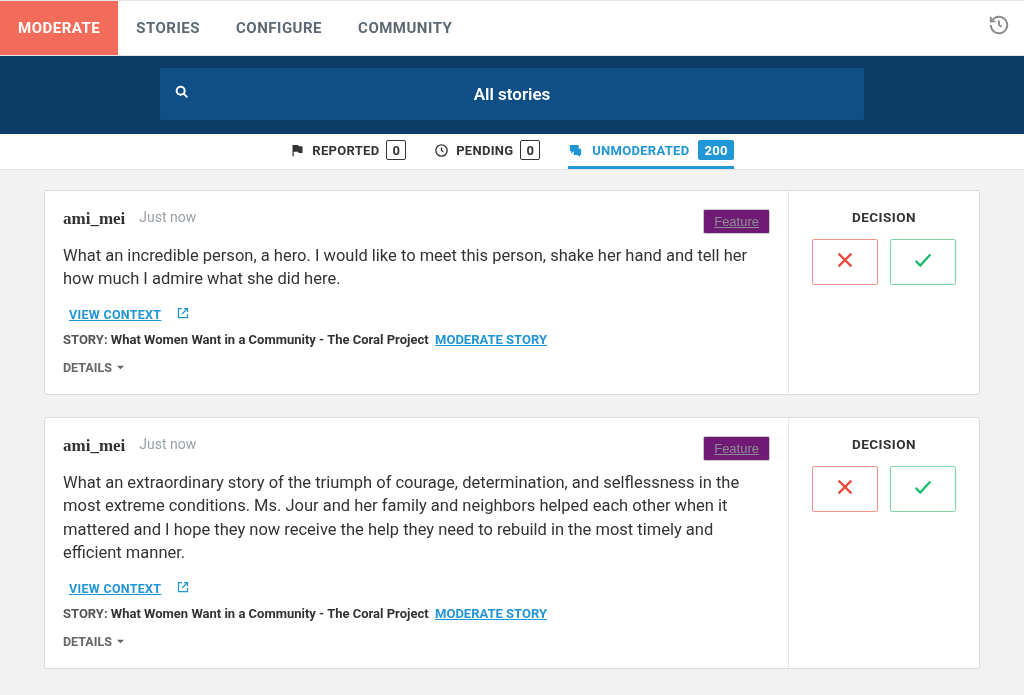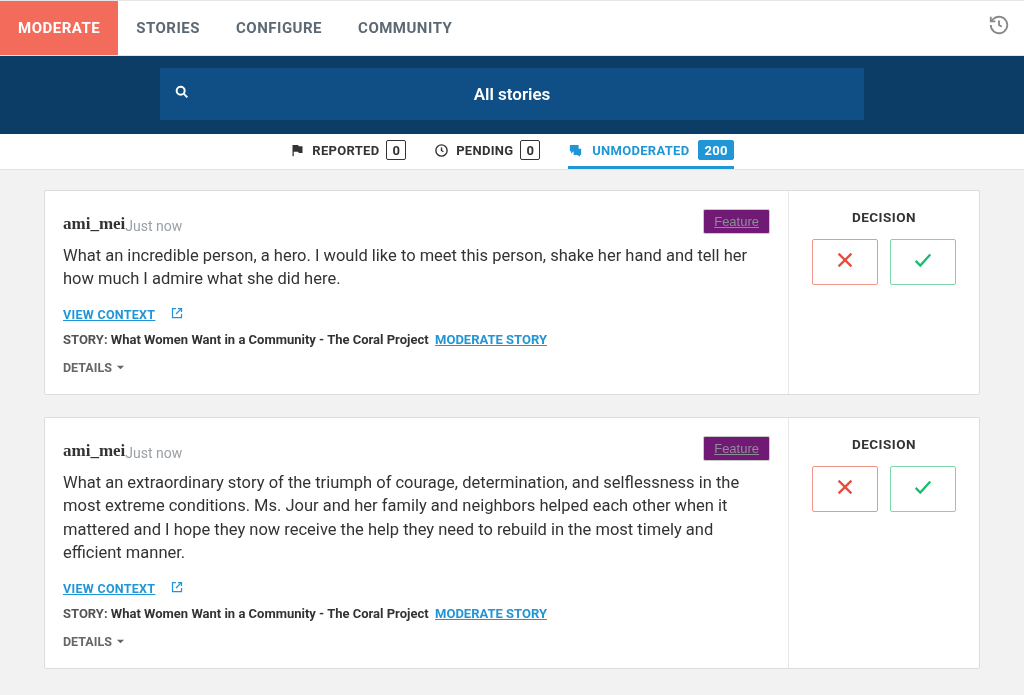--- a/index.html
+++ b/index.html
@@ -131,21 +131,22 @@
   }
   .card-side {
     width: 190px;
     padding: 18px 12px;
     display: flex;
     flex-direction: column;
     align-items: center;
   }
   .row-header {
     display: flex;
-    align-items: flex-end;
+    align-items: flex-start;
+    gap: 14px;
     margin-bottom: 10px;
   }
   .username {
     font-family: Georgia, "Times New Roman", serif;
     font-weight: 700;
     font-size: 17px;
     color: #333;
   }
   .timestamp { color: #9aa0a6; font-size: 14px; }
   .feature-btn {
@@ -166,20 +167,21 @@
     margin-bottom: 16px;
   }
   .link-row {
     display: flex;
     align-items: center;
     gap: 16px;
     margin-bottom: 10px;
     font-size: 12.5px;
     font-weight: 700;
     letter-spacing: 0.3px;
+    margin-left: 6px;
   }
   .link-row a, .modstory {
     color: #2196d6;
     text-decoration: underline;
     cursor: pointer;
   }
   .link-row svg { width: 12px; height: 12px; }
   .story-line {
     font-size: 13px;
     font-weight: 700;

